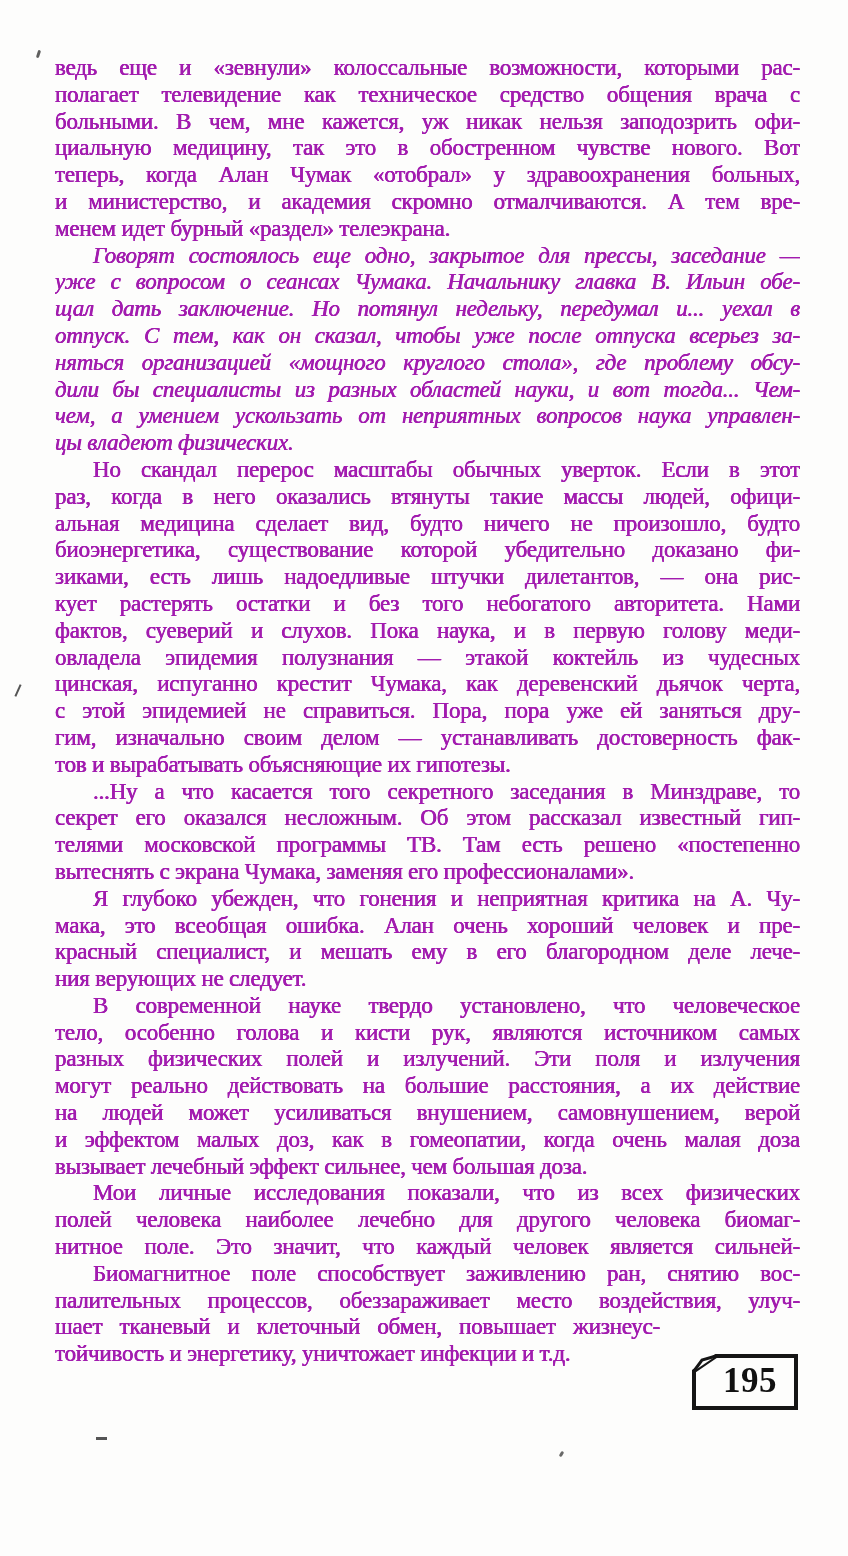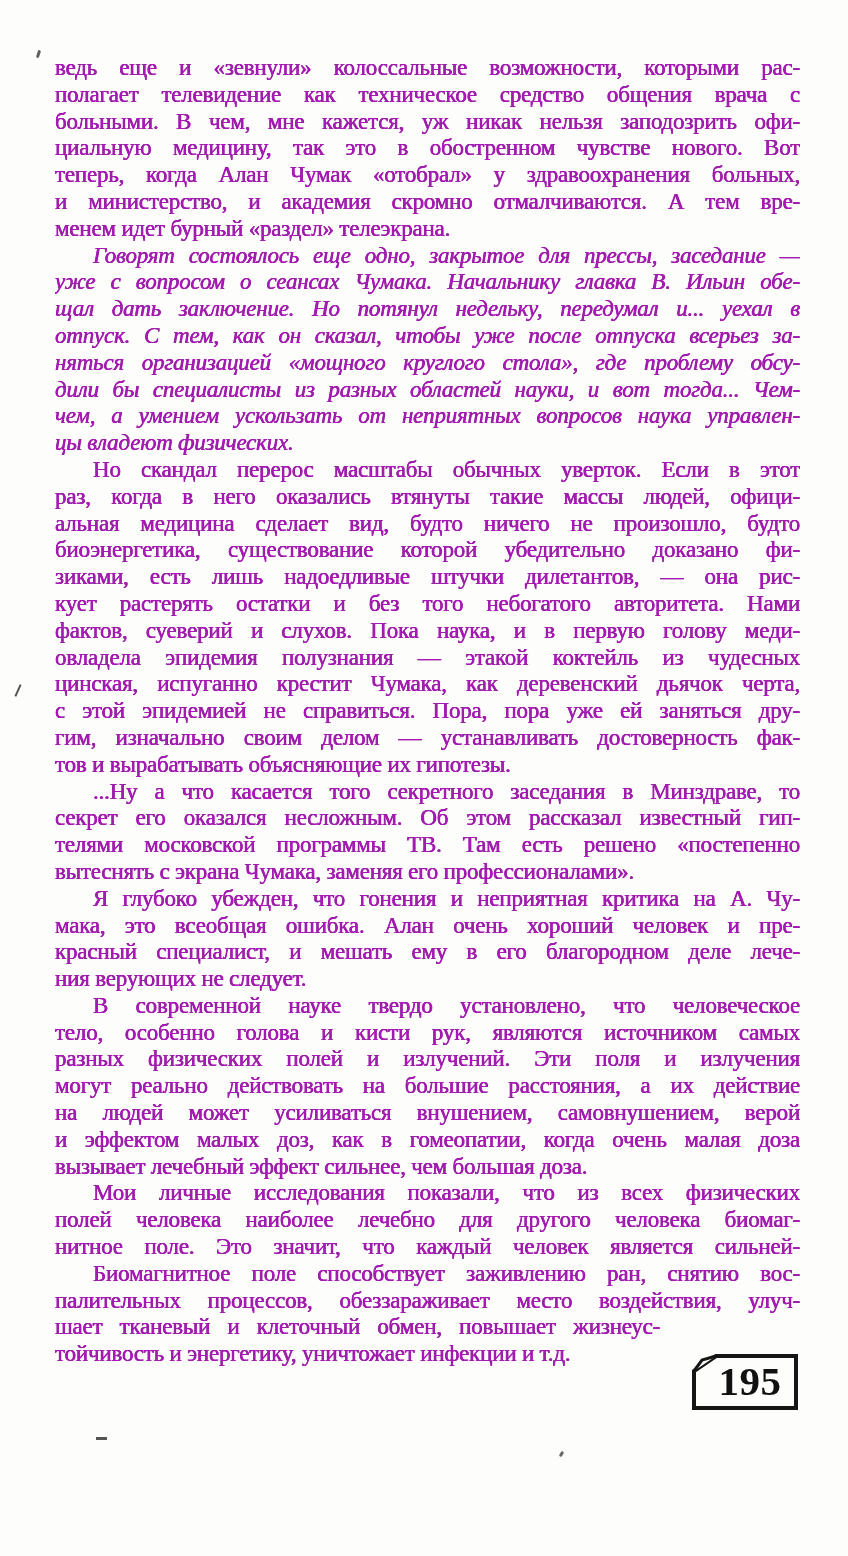--- a/index.html
+++ b/index.html
@@ -43,21 +43,21 @@
   .badge {
     position: absolute;
     left: 690px; top: 1352px;
     width: 110px; height: 60px;
   }
   .badge-frame { position: absolute; left: 0; top: 0; }
   .badge-num {
     position: absolute; left: 14px; top: 3px;
     width: 92px; height: 52px;
     display: flex; align-items: center; justify-content: center;
-    font-size: 41px; font-weight: bold; color: #111;
+    font-size: 35px; font-weight: bold; color: #111;
     letter-spacing: 0.5px;
   }
 
   
   .artifact { position: absolute; background: #2a2a2a; }
   .artifact.comma {
     left: 37px; top: 50px; width: 3px; height: 8px;
     border-radius: 2px; transform: rotate(18deg); opacity: 0.75;
   }
   .artifact.slash {

